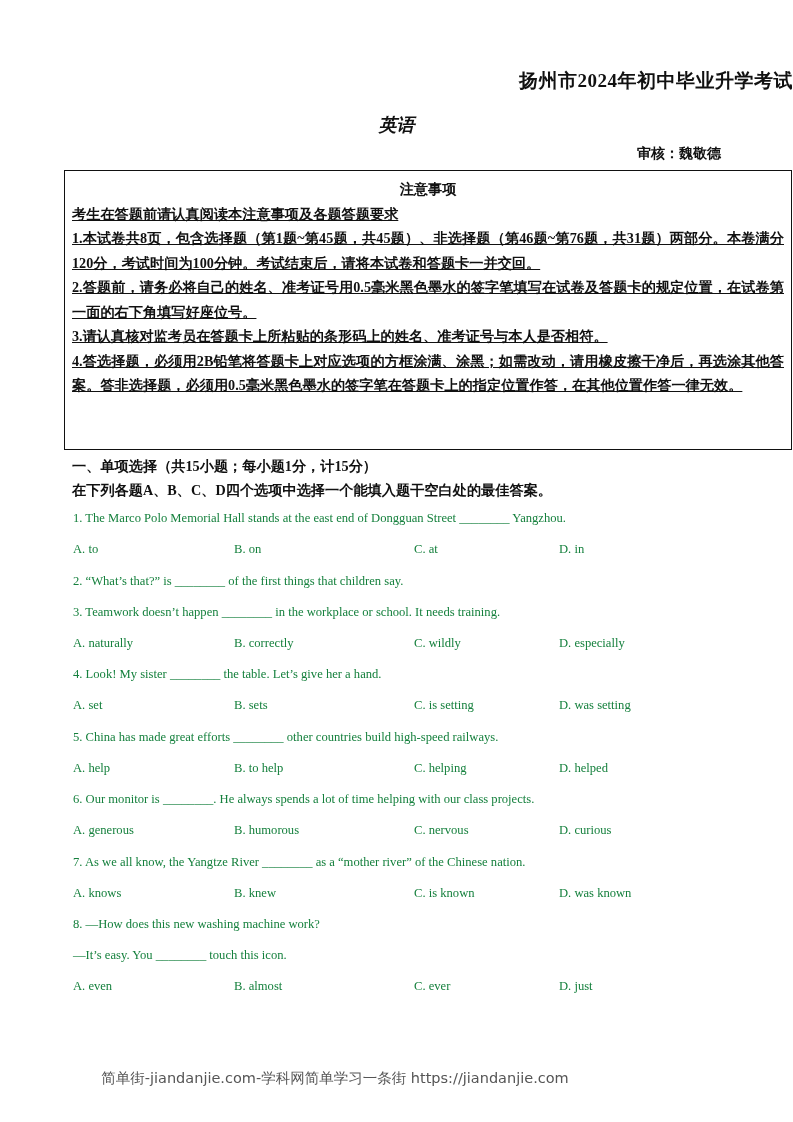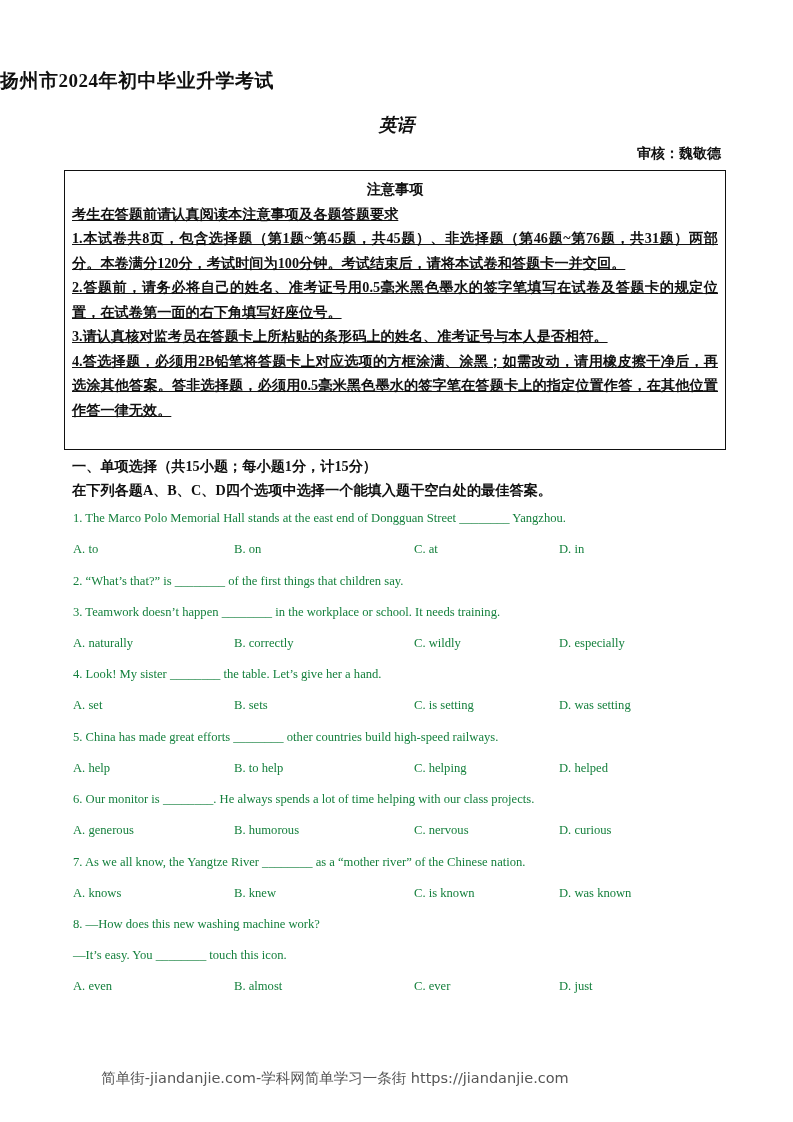--- a/index.html
+++ b/index.html
@@ -1,31 +1,31 @@
 <!DOCTYPE html>
 <html><head>
 <meta charset="utf-8">
 <style>
   html, body { margin: 0; padding: 0; background: #ffffff; }
   body { width: 793px; height: 1122px; position: relative; overflow: hidden; color: #111; }
   .title {
-    position: absolute; left: 0; width: 793px; top: 68px; text-align: left;
+    position: absolute; left: 0; width: 793px; top: 68px; text-align: right;
     font-family: "Liberation Serif", "DejaVu Serif", serif; font-weight: bold; font-size: 19px;
     letter-spacing: 0.5px;
   }
   .subject {
     position: absolute; left: 0; width: 793px; top: 113px; text-align: center;
     font-family: "Liberation Serif", "DejaVu Serif", serif; font-weight: bold; font-size: 18px; font-style: italic;
   }
   .reviewer {
     position: absolute; right: 72px; top: 145px;
     font-family: "Liberation Serif", "DejaVu Serif", serif; font-weight: bold; font-size: 14px;
   }
   .notice-box {
-    position: absolute; left: 64px; top: 170px; width: 662px; height: 280px;
+    position: absolute; left: 64px; top: 170px; width: 728px; height: 280px;
     border: 1.5px solid #111; box-sizing: border-box;
     font-family: "Liberation Serif", "DejaVu Serif", serif; font-weight: bold; font-size: 14.2px;
     padding: 6px 7px 0 7px; line-height: 24.5px;
   }
   .notice-title { text-align: center; }
   .notice-line { white-space: normal; text-align: justify; text-decoration: underline; }
   .section {
     position: absolute; left: 72px; top: 454px; width: 660px;
     font-family: "Liberation Serif", "DejaVu Serif", serif; font-weight: bold; font-size: 14.2px;
     line-height: 24px;

